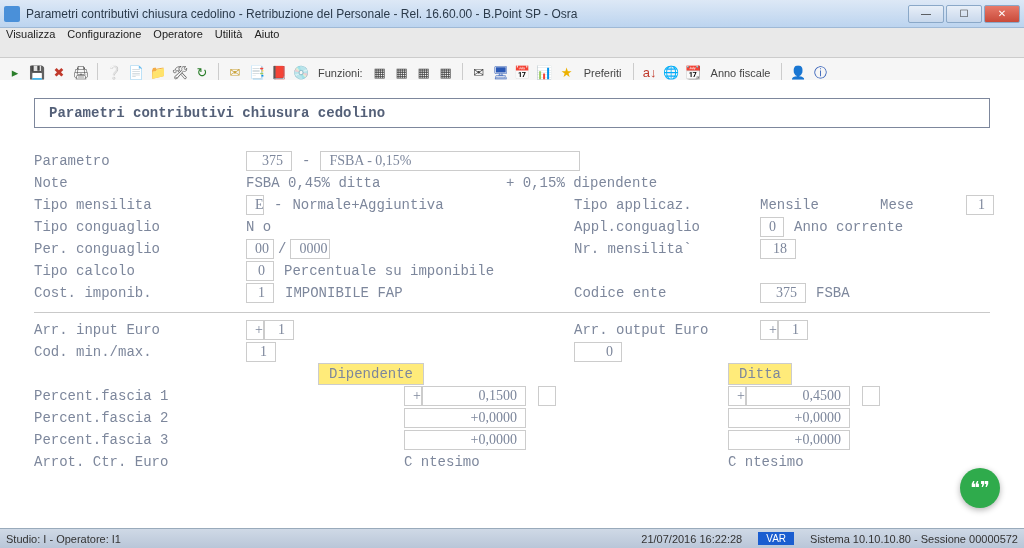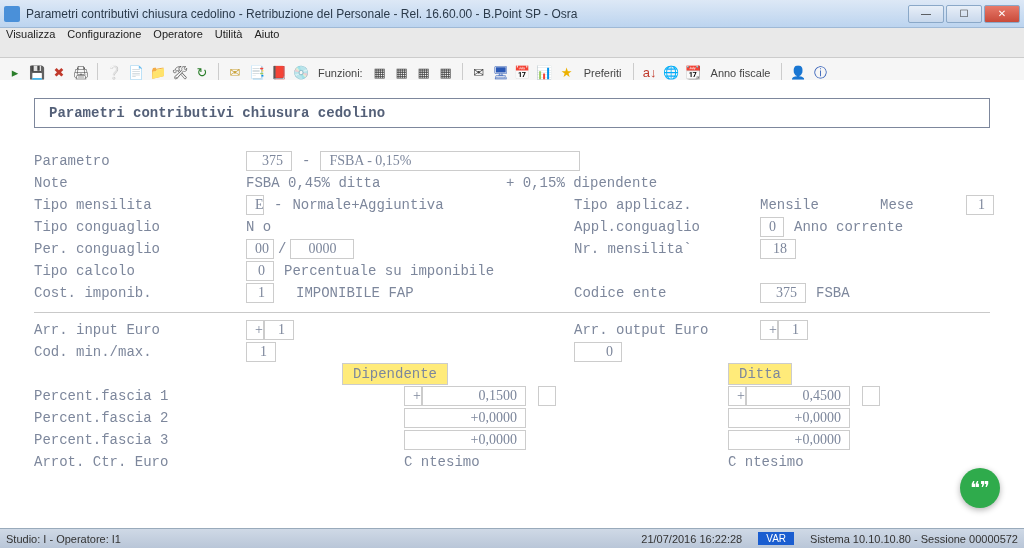--- a/index.html
+++ b/index.html
@@ -143,39 +143,39 @@
       <span class="ro box" style="width:24px;text-align:right">0</span>
       <span class="ro" style="margin-left:10px">Anno corrente</span>
     </div>
   </div>
 
   <div class="row two-col-grid">
     <div style="display:flex;align-items:center">
       <span class="lbl">Per. conguaglio</span>
       <span class="ro box" style="width:28px;text-align:right">00</span>
       <span style="margin:0 4px">/</span>
-      <span class="ro box" style="width:64px;text-align:center">0000</span>
+      <span class="ro box" style="width:40px;text-align:left">0000</span>
     </div>
     <div style="display:flex;align-items:center">
       <span class="lbl2">Nr. mensilita`</span>
       <span class="ro box" style="width:36px;text-align:right">18</span>
     </div>
   </div>
 
   <div class="row">
     <span class="lbl">Tipo calcolo</span>
     <span class="ro box" style="width:28px;text-align:right">0</span>
     <span class="ro" style="margin-left:10px">Percentuale su imponibile</span>
   </div>
 
   <div class="row two-col-grid">
     <div style="display:flex;align-items:center">
       <span class="lbl">Cost. imponib.</span>
       <span class="ro box" style="width:28px;text-align:right">1</span>
-      <span class="ro" style="margin-left:22px">IMPONIBILE FAP</span>
+      <span class="ro" style="margin-left:11px">IMPONIBILE FAP</span>
     </div>
     <div style="display:flex;align-items:center">
       <span class="lbl2">Codice ente</span>
       <span class="ro box" style="width:46px;text-align:right">375</span>
       <span class="ro" style="margin-left:10px">FSBA</span>
     </div>
   </div>
 
   <div class="sep-line"></div>
 
@@ -197,21 +197,21 @@
     <div style="display:flex;align-items:center">
       <span class="lbl">Cod. min./max.</span>
       <span class="ro box" style="width:30px;text-align:right">1</span>
     </div>
     <div style="display:flex;align-items:center">
       <span class="ro box" style="width:48px;text-align:right">0</span>
     </div>
   </div>
 
   <div class="row" style="position:relative;height:22px">
-    <span class="highlight" style="position:absolute;left:308px">Dipendente</span>
+    <span class="highlight" style="position:absolute;left:284px">Dipendente</span>
     <span class="highlight" style="position:absolute;left:694px">Ditta</span>
   </div>
 
   <div class="row" style="position:relative">
     <span class="lbl">Percent.fascia 1</span>
     <span class="ro box" style="width:16px;text-align:center;position:absolute;left:370px">+</span>
     <span class="ro box" style="width:104px;text-align:right;position:absolute;left:388px">0,1500</span>
     <span class="minibox" style="position:absolute;left:504px"></span>
     <span class="ro box" style="width:16px;text-align:center;position:absolute;left:694px">+</span>
     <span class="ro box" style="width:104px;text-align:right;position:absolute;left:712px">0,4500</span>

